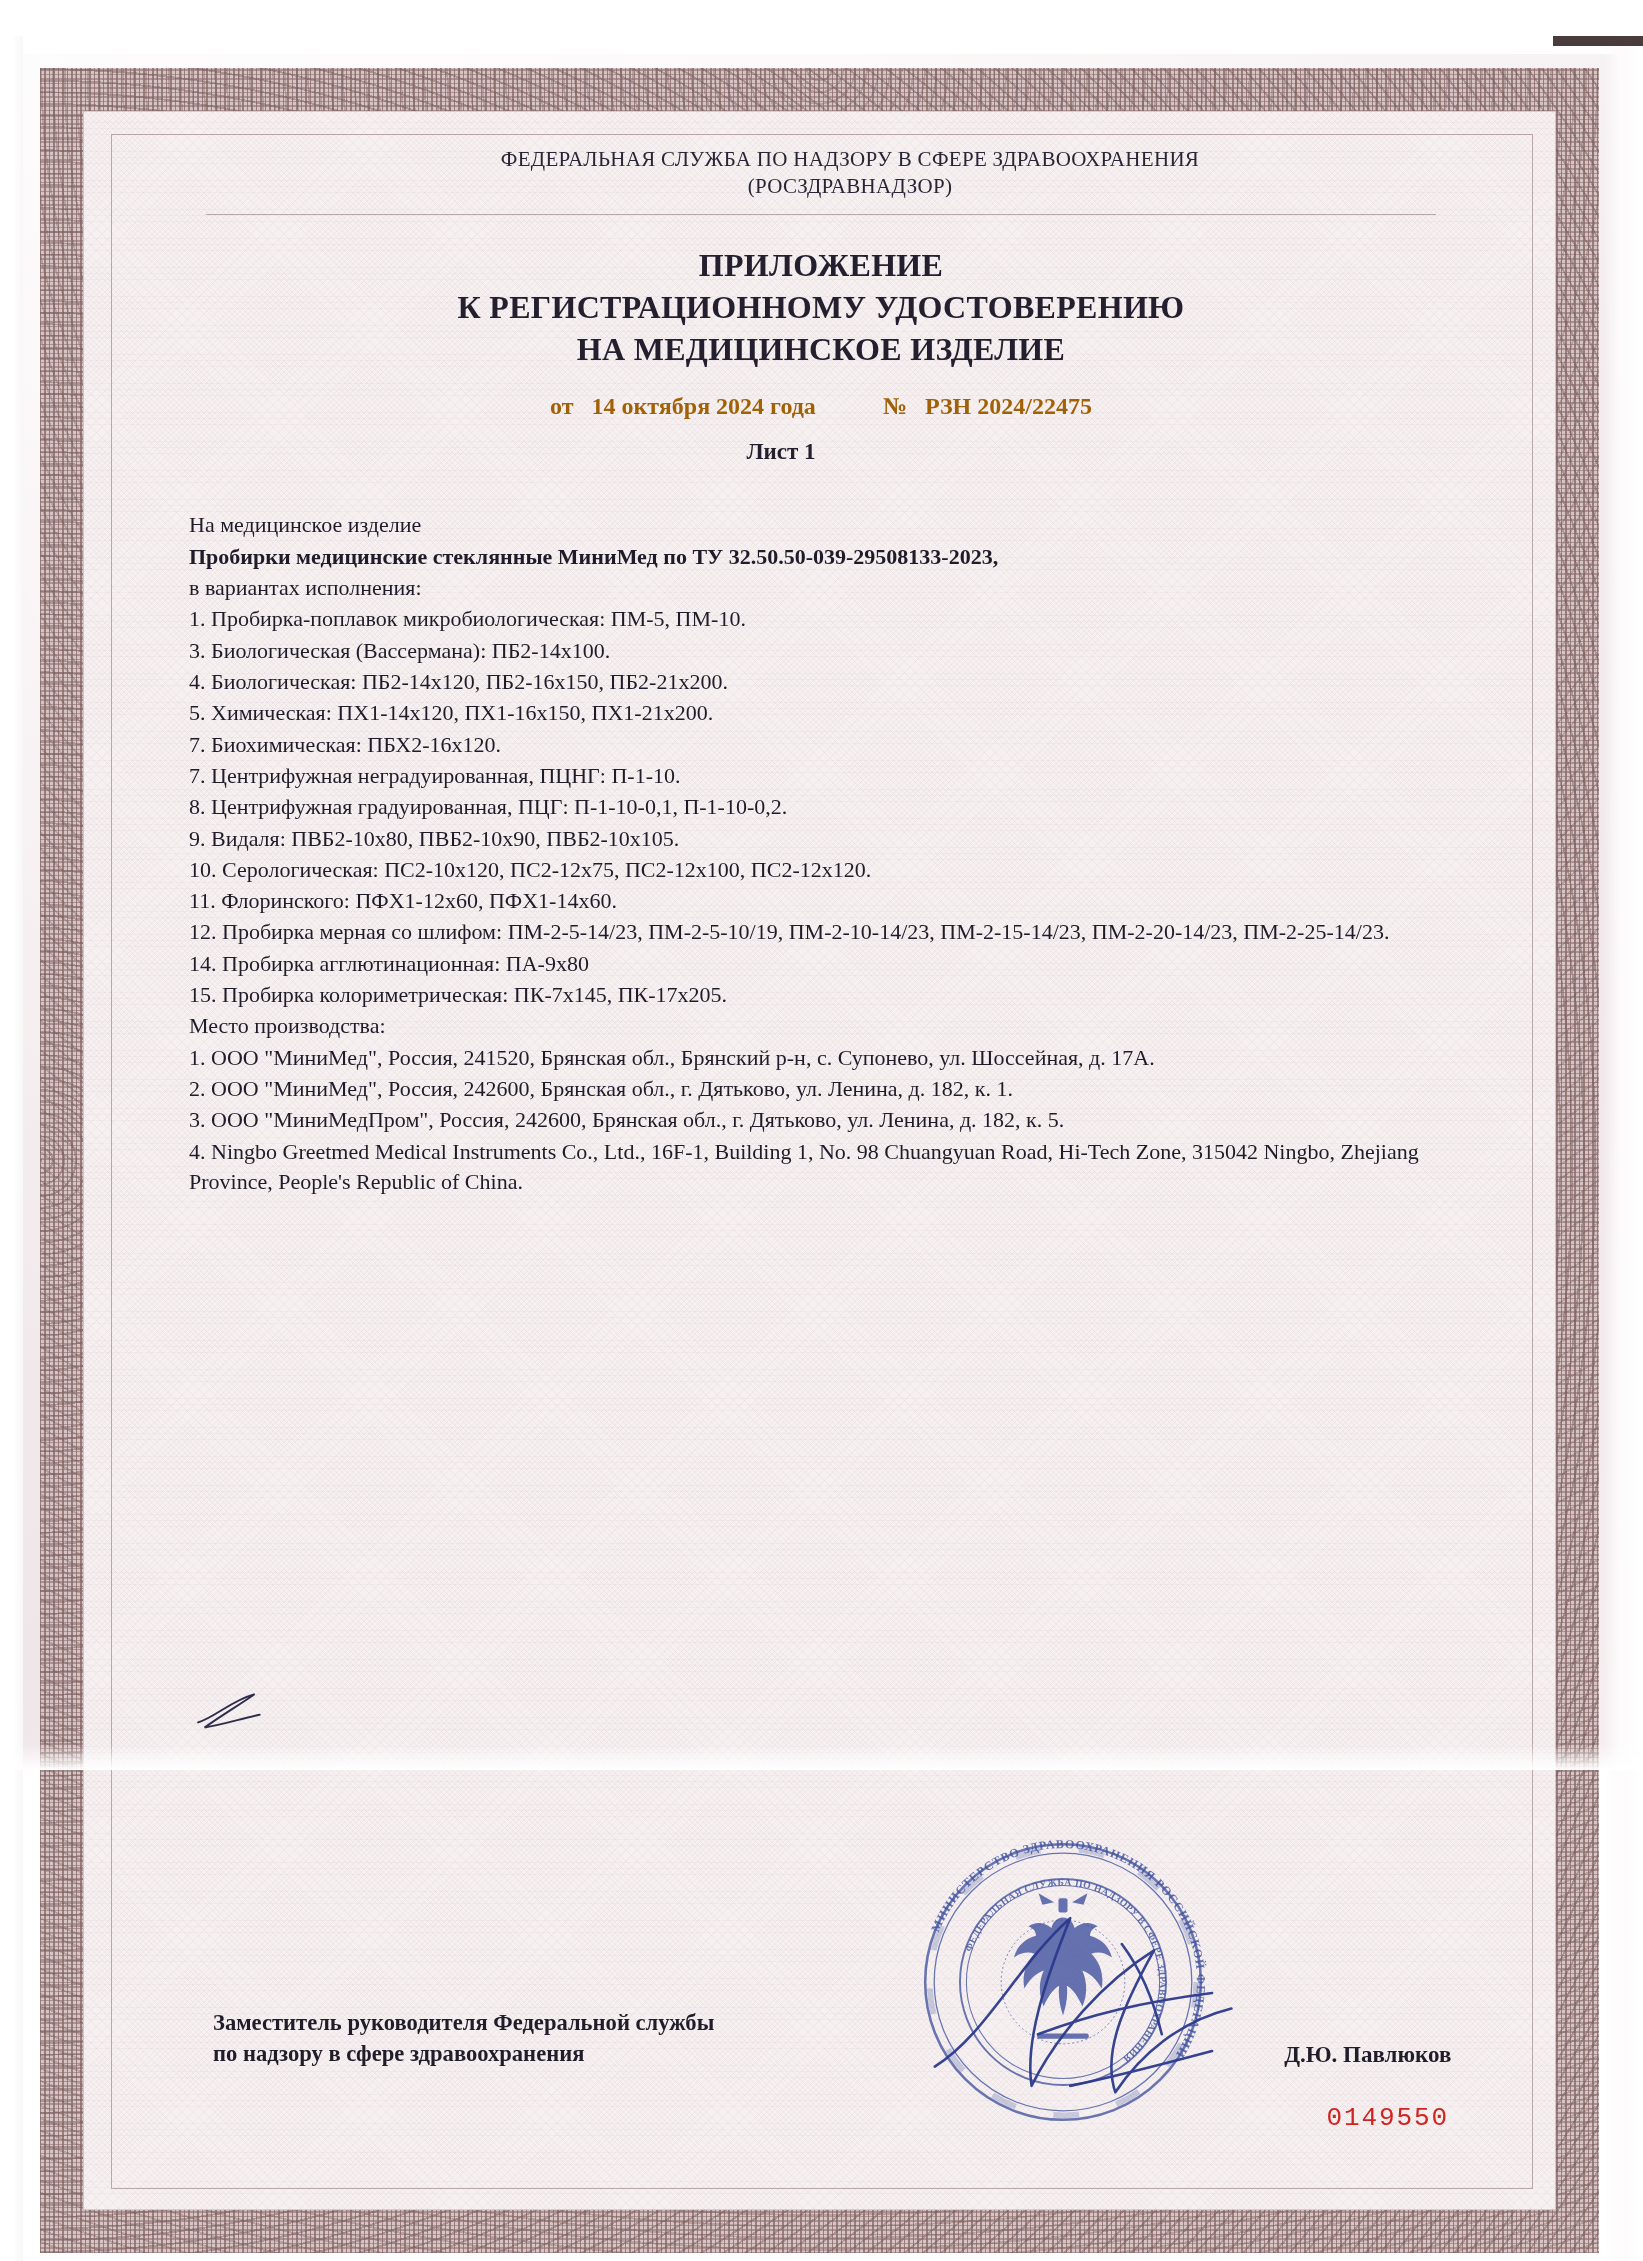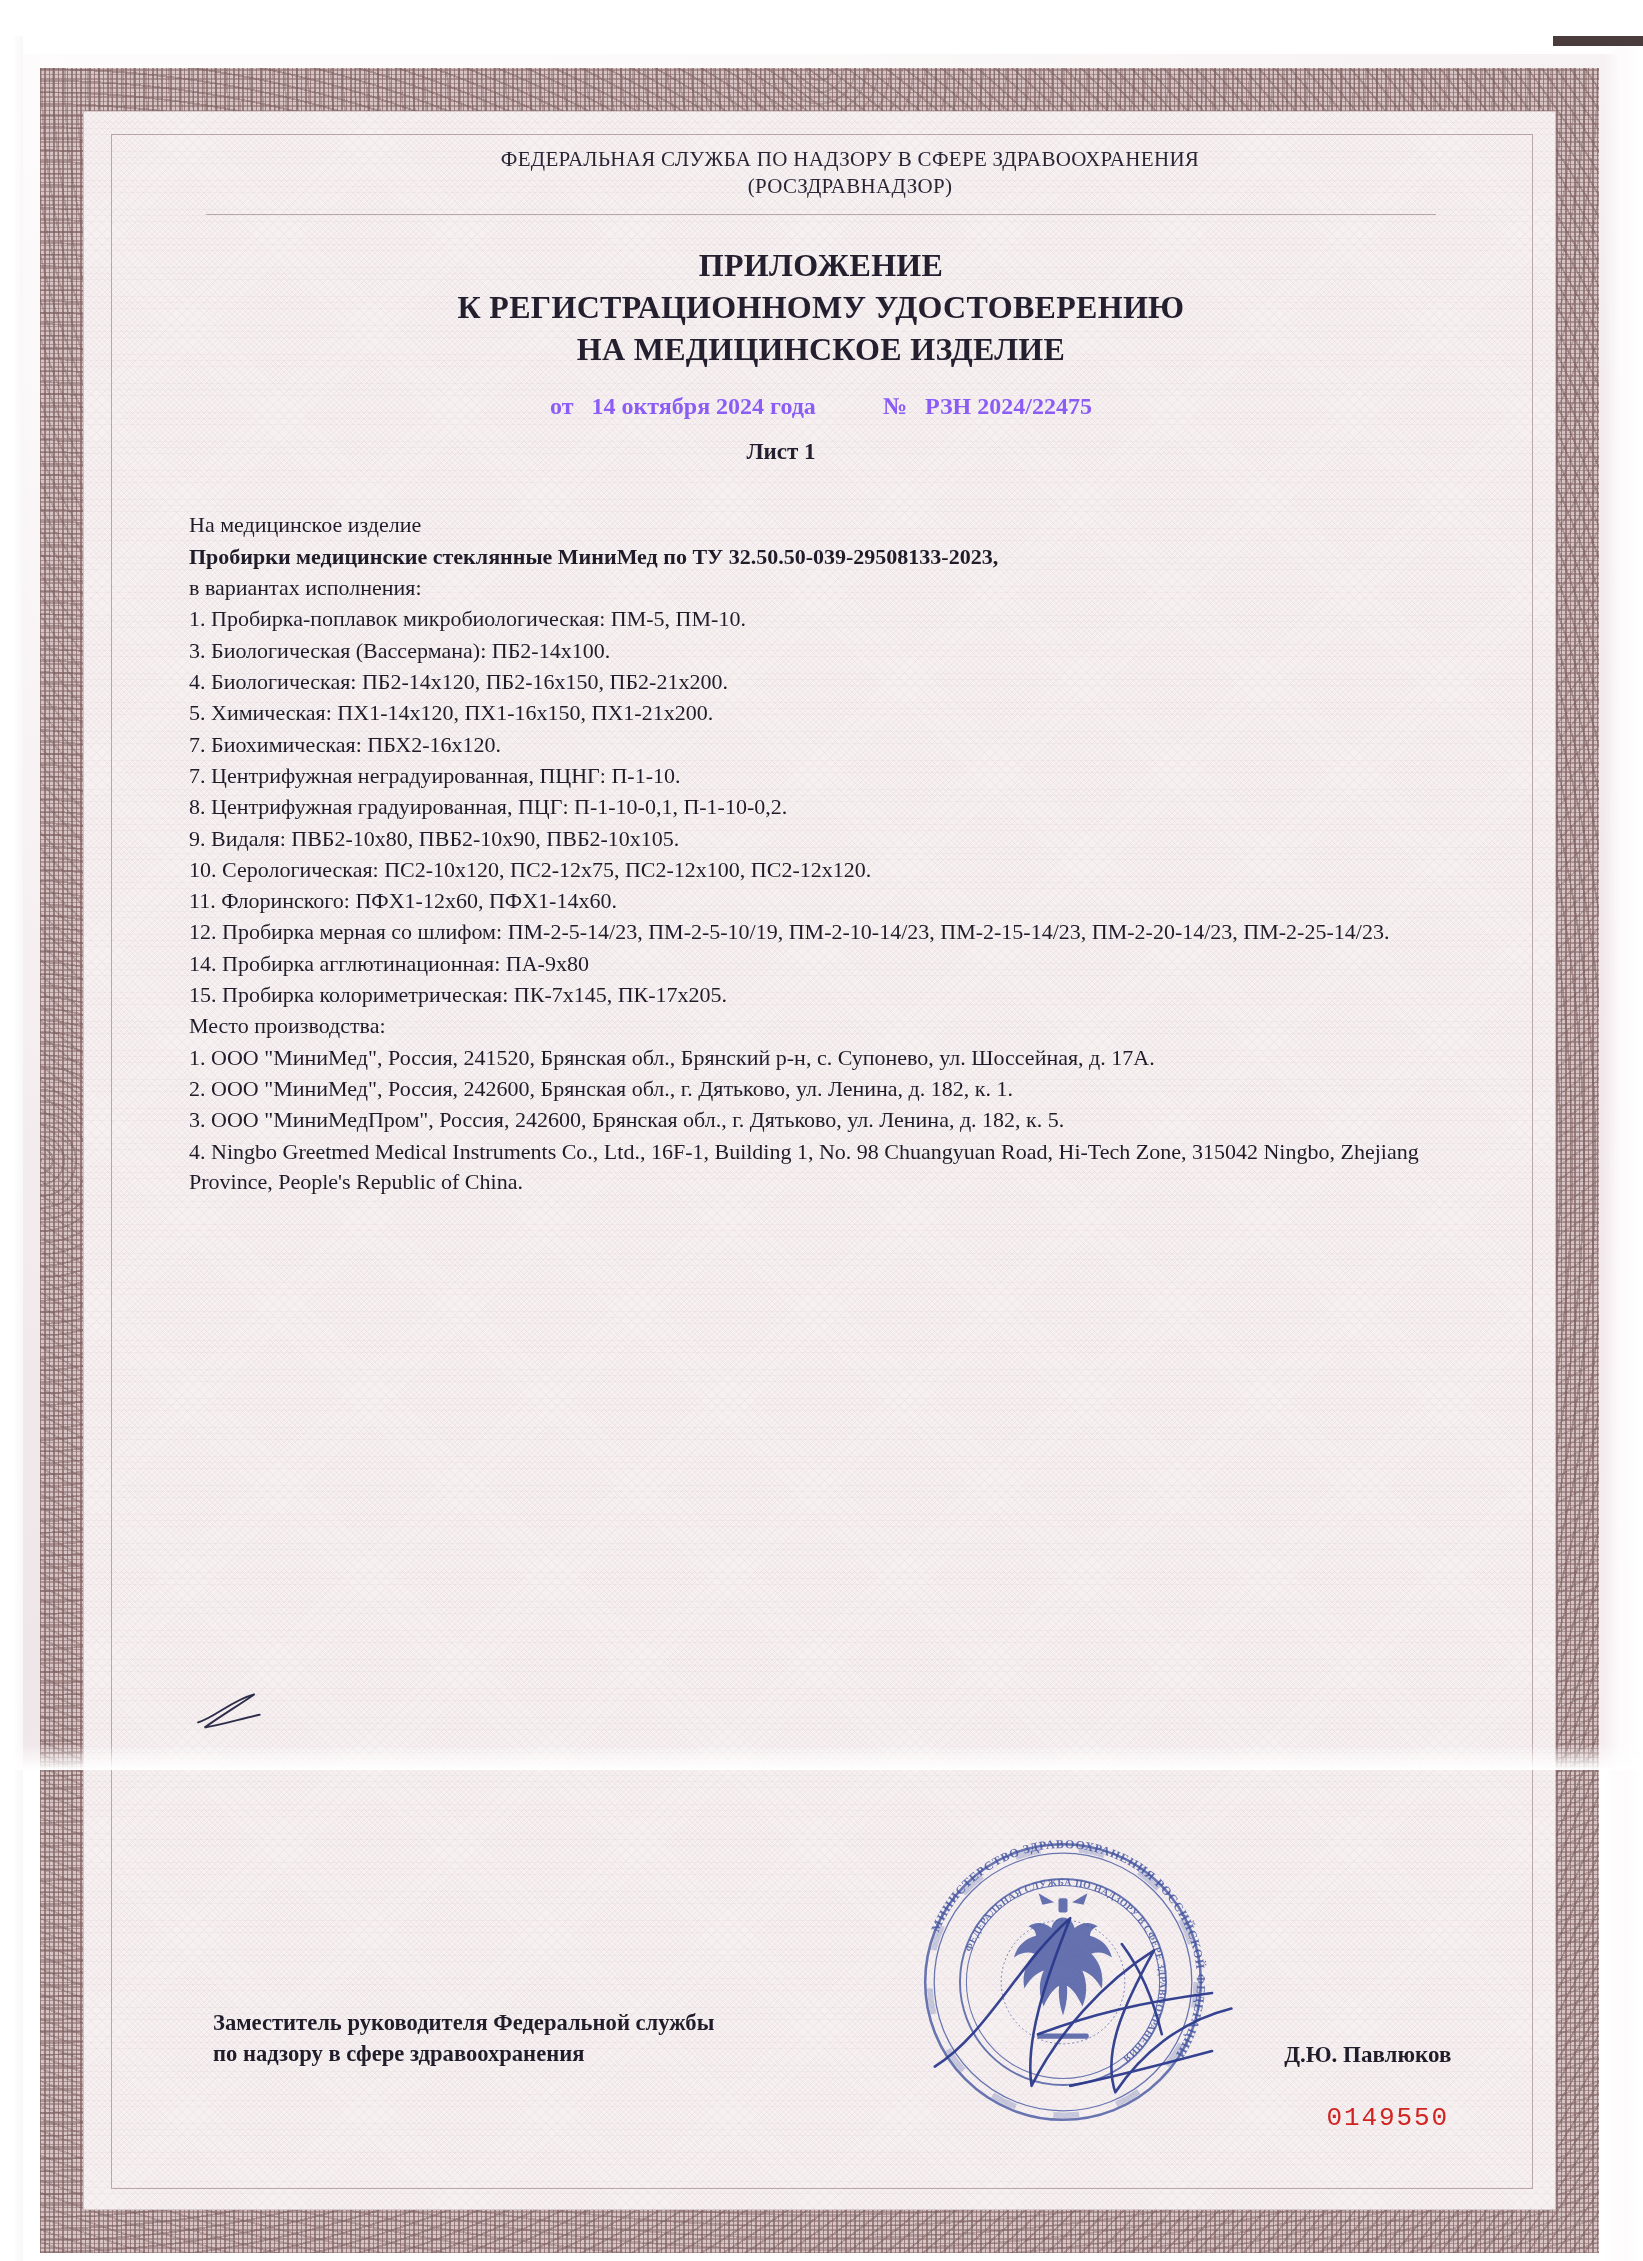--- a/index.html
+++ b/index.html
@@ -154,21 +154,21 @@
     letter-spacing: 0.3px;
     color: #241f2e;
   }
   .title .ln { display: block; }
 
   .date-row {
     margin-top: 23px;
     text-align: center;
     font-weight: bold;
     font-size: 24px;
-    color: #8b5cf6;
+    color: #a16207;
   }
   .date-row .gap { display: inline-block; width: 55px; }
 
   .sheet-row {
     margin-top: 19.3px;
     text-align: center;
     padding-right: 80px;
     font-weight: bold;
     font-size: 23px;
     color: #241f2e;

